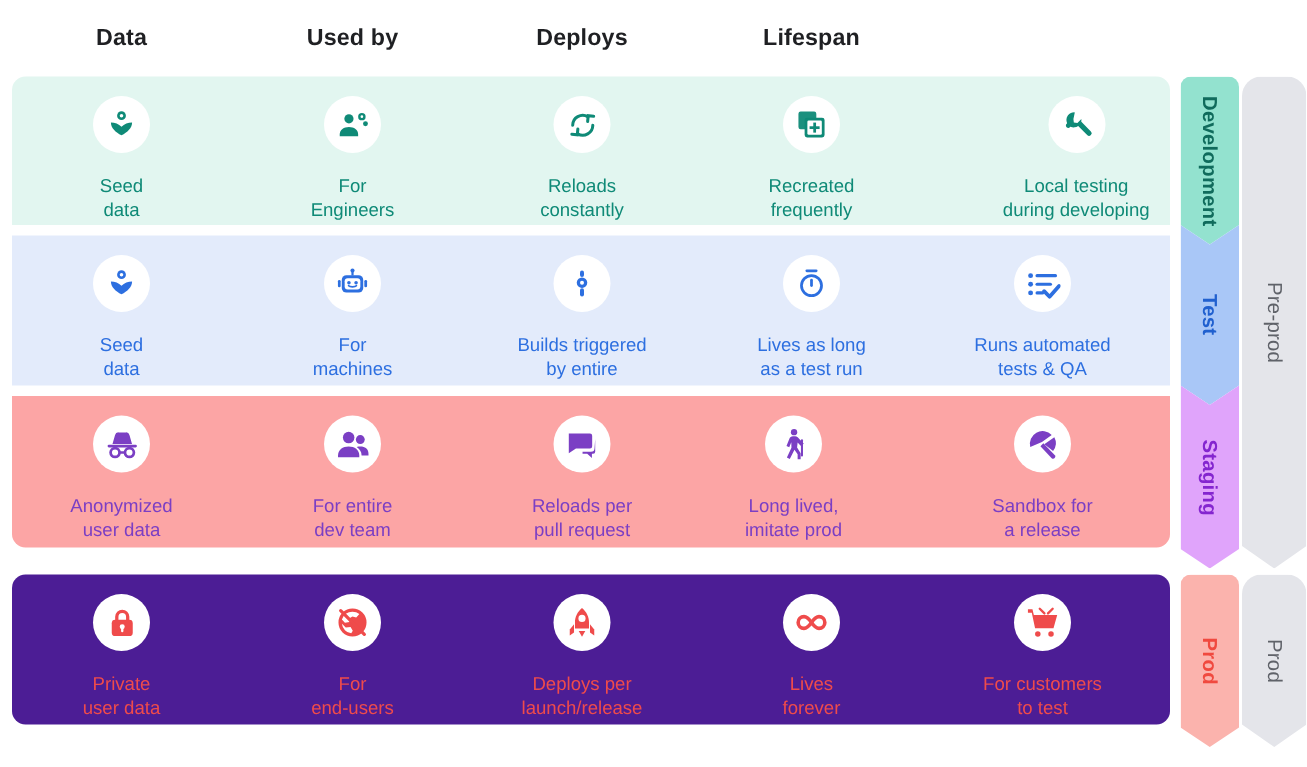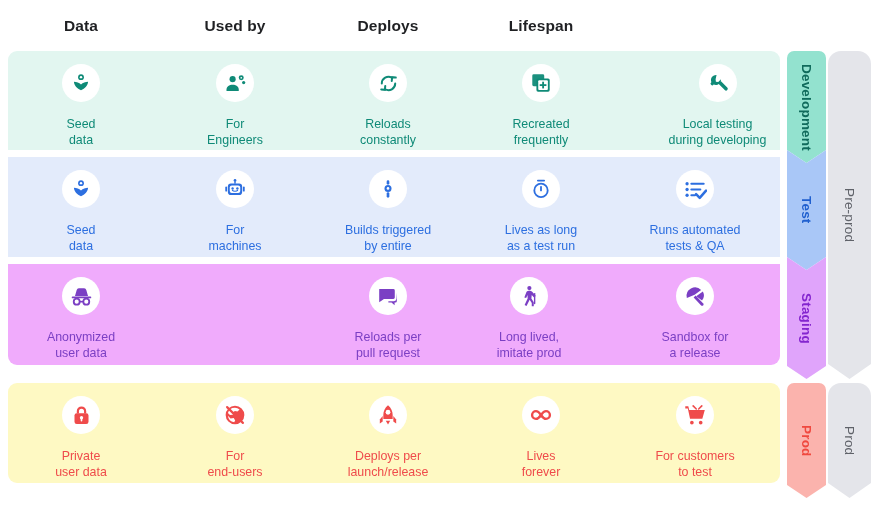--- a/index.html
+++ b/index.html
@@ -20,22 +20,22 @@
     text-align: center; letter-spacing: .1px;
   }
 
   
   .row {
     position: absolute; left: 8px; width: 772px;
     border-radius: 9px;
   }
   .row.dev     { background: #e2f6f0; }
   .row.test    { background: #e3ebfb; }
-  .row.staging { background: #f0abfc; }
-  .row.prod    { background: #fef9c3; }
+  .row.staging { background: #fca5a5; }
+  .row.prod    { background: #4c1d95; }
 
   
   .row.r-top    { border-radius: 9px 9px 0 0; }
   .row.r-mid    { border-radius: 0; }
   .row.r-bottom { border-radius: 0 0 9px 9px; }
   .row.r-all    { border-radius: 9px; }
 
   .cell {
     position: absolute; top: 0; height: 100%;
     display: flex; flex-direction: column;
@@ -257,20 +257,32 @@
               <path d="M5.2 11.4 7 5.2a2.4 2.4 0 0 1 2.5-1.8h5a2.4 2.4 0 0 1 2.5 1.8l1.8 6.2z"></path>
               <rect x="1.8" y="12" width="20.4" height="1.9" rx=".95"></rect>
               <circle cx="7" cy="17.4" r="3.1" fill="none" stroke="currentColor" stroke-width="1.9"></circle>
               <circle cx="17" cy="17.4" r="3.1" fill="none" stroke="currentColor" stroke-width="1.9"></circle>
               <path d="M10.1 17.4h3.8" stroke="currentColor" stroke-width="1.7"></path>
             </svg>
           </div>
           <div class="cell-label">Anonymized
 user data</div>
         </div>
+        <div class="cell" style="left: 152px; width: 150px;">
+          <div class="bubble" style="color: rgb(123, 63, 196);">
+            <svg width="23" height="23" viewBox="0 0 24 24" fill="currentColor">
+              <circle cx="8.8" cy="7" r="4"></circle>
+              <path d="M1.4 19.4c0-3.9 3.3-6.2 7.4-6.2s7.4 2.3 7.4 6.2v1.3H1.4z"></path>
+              <circle cx="16.9" cy="8.4" r="3.1"></circle>
+              <path d="M14.4 13.6c.8-.2 1.7-.3 2.5-.3 3.3 0 5.7 1.8 5.7 4.9v1.2h-4.8c0-2.4-1.3-4.4-3.4-5.8z"></path>
+            </svg>
+          </div>
+          <div class="cell-label">For entire
+dev team</div>
+        </div>
         <div class="cell" style="left: 300px; width: 160px;">
           <div class="bubble" style="color: rgb(123, 63, 196);">
             <svg width="22" height="22" viewBox="0 0 24 24" fill="currentColor">
               <path d="M2.4 4.4h15.4a1.6 1.6 0 0 1 1.6 1.6v7.6a1.6 1.6 0 0 1-1.6 1.6H7.6l-5.2 3.6z"></path>
               <path d="M21.6 8.4v9.2a1.5 1.5 0 0 1-1.5 1.5h-.9v3.1l-3.4-3.1h-3.4v-1.5h6.1a2.6 2.6 0 0 0 2.6-2.6z"></path>
             </svg>
           </div>
           <div class="cell-label">Reloads per
 pull request</div>
         </div>

